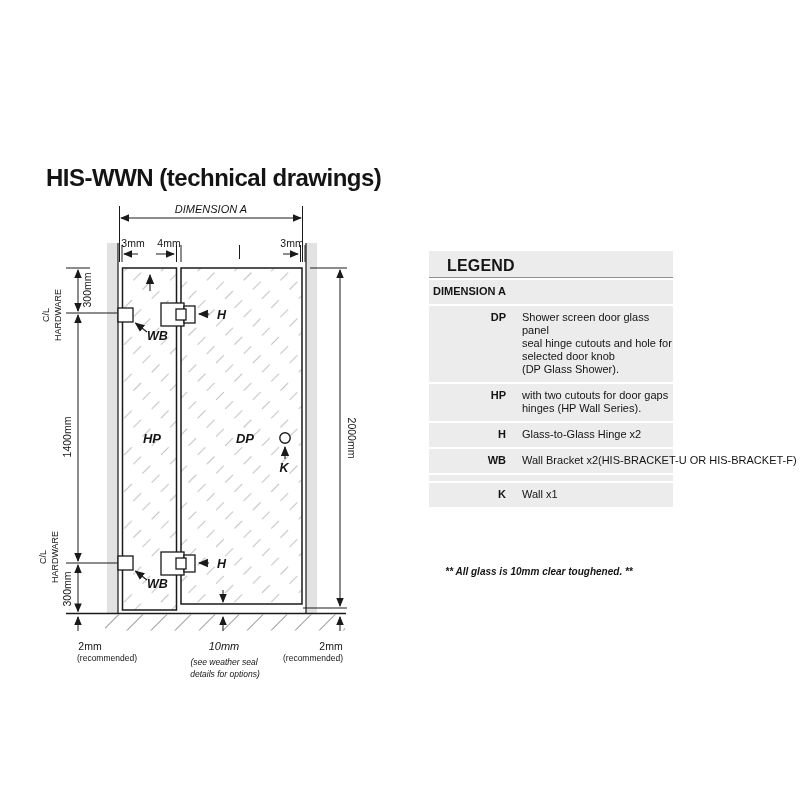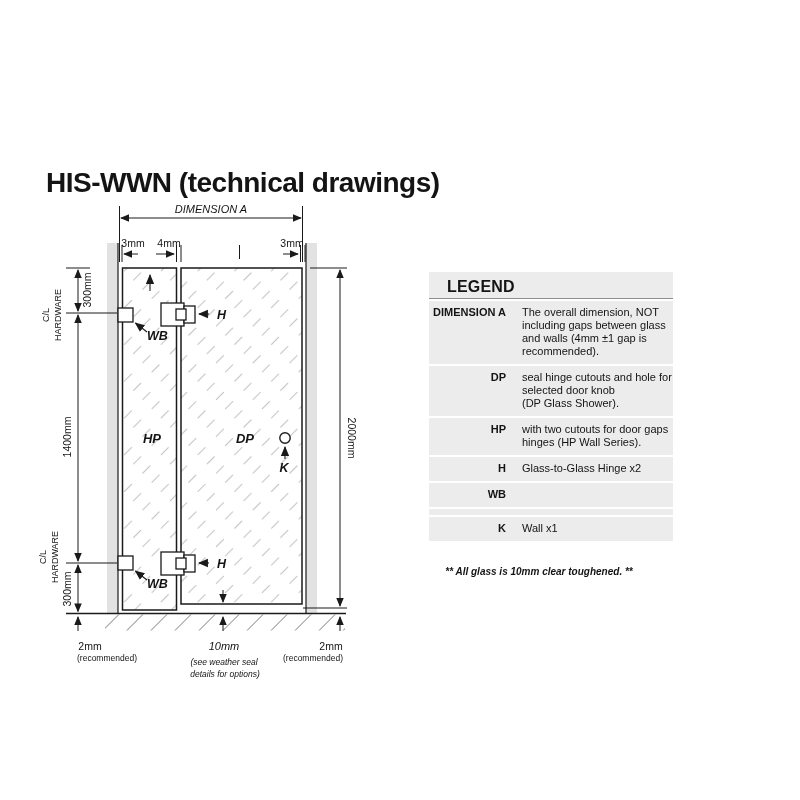--- a/index.html
+++ b/index.html
@@ -1,28 +1,28 @@
 <!DOCTYPE html>
 <html><head>
 <meta charset="utf-8">
 <style>
   html,body{margin:0;padding:0;background:#ffffff;}
   body{position:relative;width:800px;height:800px;font-family:"Liberation Sans",sans-serif;color:#141414;overflow:hidden;}
-  .page-title{position:absolute;left:46px;top:148px;font-size:28px;font-weight:700;letter-spacing:-0.5px;white-space:nowrap;}
+  .page-title{position:absolute;left:46px;top:148px;font-size:24px;font-weight:700;letter-spacing:-0.5px;white-space:nowrap;}
   svg{position:absolute;left:0;top:0;}
   svg text{fill:#141414;font-family:"Liberation Sans",sans-serif;}
   .dimtxt{font-size:10.5px;}
   .dimtxt-sm{font-size:8.5px;}
   .ital{font-style:italic;}
   .lbl{font-size:12.5px;font-weight:700;font-style:italic;}
   .panel-lbl{font-size:13px;font-weight:700;font-style:italic;}
   .dima{font-size:11px;font-style:italic;}
   .cl{font-size:9px;}
   
-  .legend{position:absolute;left:429px;top:272px;width:244px;background:#ececec;font-size:11px;line-height:13px;}
+  .legend{position:absolute;left:429px;top:251px;width:244px;background:#ececec;font-size:11px;line-height:13px;}
   .legend-header{font-size:16px;font-weight:700;padding:8px 0 5px 18px;border-bottom:1.5px solid #8f8f8f;letter-spacing:0.2px;}
   .legend-row{display:grid;grid-template-columns:77px 1fr;padding:5px 0 6px 0;border-top:2px solid #ffffff;}
   .legend-row:first-of-type{border-top:none;}
   .legend-term{text-align:right;font-weight:700;}
   .legend-desc{padding-left:16px;}
   .legend-desc.nowrap{white-space:nowrap;}
   .legend-row.spacer{height:6px;padding:0;}
   .legend-footnote{position:absolute;left:429px;top:566px;width:220px;text-align:center;font-size:10px;font-style:italic;font-weight:600;}
 </style>
 </head>
@@ -152,31 +152,26 @@
   <text class="dimtxt-sm ital" x="225" y="676.5" text-anchor="middle">details for options)</text>
   <text class="dimtxt" x="331" y="650" text-anchor="middle" font-size="11">2mm</text>
   <text class="dimtxt-sm" x="313" y="661" text-anchor="middle">(recommended)</text>
 </svg>
 
 <div class="legend">
   <div class="legend-header">LEGEND</div>
 
   <div class="legend-row">
     <div class="legend-term">DIMENSION A</div>
-    <div class="legend-desc">
-      <div>The overall dimension, NOT</div>
-      <div>including gaps between glass</div>
-      <div>and walls (4mm ±1 gap is</div>
-      <div>recommended).</div>
-    </div>
   </div>
 
   <div class="legend-row">
     <div class="legend-term">DP</div>
     <div class="legend-desc">
+      <div>Shower screen door glass panel</div>
       <div>seal hinge cutouts and hole for</div>
       <div>selected door knob</div>
       <div>(DP Glass Shower).</div>
     </div>
   </div>
 
   <div class="legend-row">
     <div class="legend-term">HP</div>
     <div class="legend-desc">
       <div>with two cutouts for door gaps</div>
@@ -186,20 +181,23 @@
 
   <div class="legend-row">
     <div class="legend-term">H</div>
     <div class="legend-desc">
       <div>Glass-to-Glass Hinge x2</div>
     </div>
   </div>
 
   <div class="legend-row">
     <div class="legend-term">WB</div>
+    <div class="legend-desc nowrap">
+      <div>Wall Bracket x2(HIS-BRACKET-U OR HIS-BRACKET-F)</div>
+    </div>
   </div>
 
   <div class="legend-row spacer"></div>
 
   <div class="legend-row">
     <div class="legend-term">K</div>
     <div class="legend-desc">
       <div>Wall x1</div>
     </div>
   </div>

